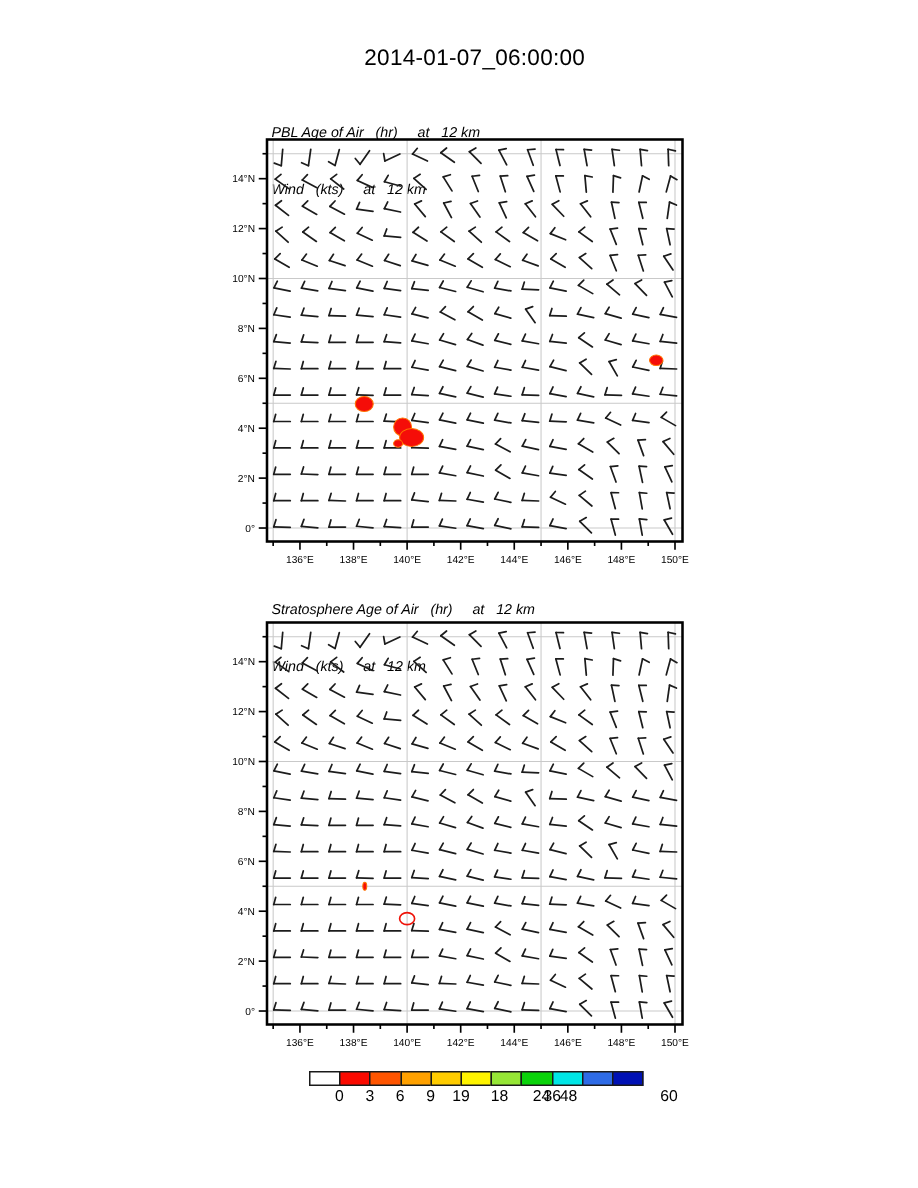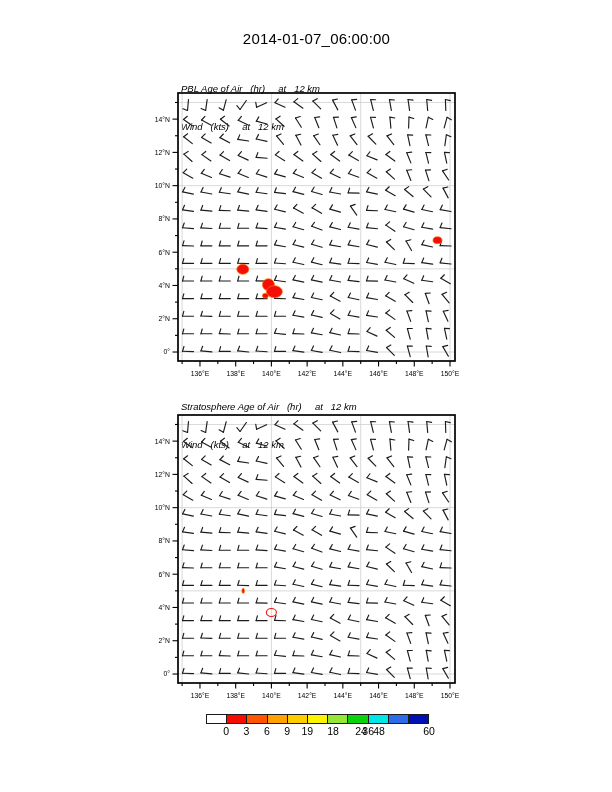--- a/index.html
+++ b/index.html
@@ -1996,14 +1996,14 @@
 <div class="cb-labels" id="cb-labels">
     <span class="cb-label" style="left: 226.273px;">0</span>
     <span class="cb-label" style="left: 246.545px;">3</span>
     <span class="cb-label" style="left: 266.818px;">6</span>
     <span class="cb-label" style="left: 287.091px;">9</span>
     <span class="cb-label" style="left: 307.364px;">19</span>
     <span class="cb-label" style="left: 321px; margin-left: 12px;">18</span>
     <span class="cb-label" style="left: 361px;">24</span>
     <span class="cb-label" style="left: 368.182px; text-align: center;">36</span>
     <span class="cb-label" style="left: 379px;">48</span>
-    <span class="cb-label" style="left: 414px; padding-left: 30px;">60</span>
+    <span class="cb-label" style="left: 431px; padding-left: 30px;">60</span>
   </div>
 
 </body></html>

